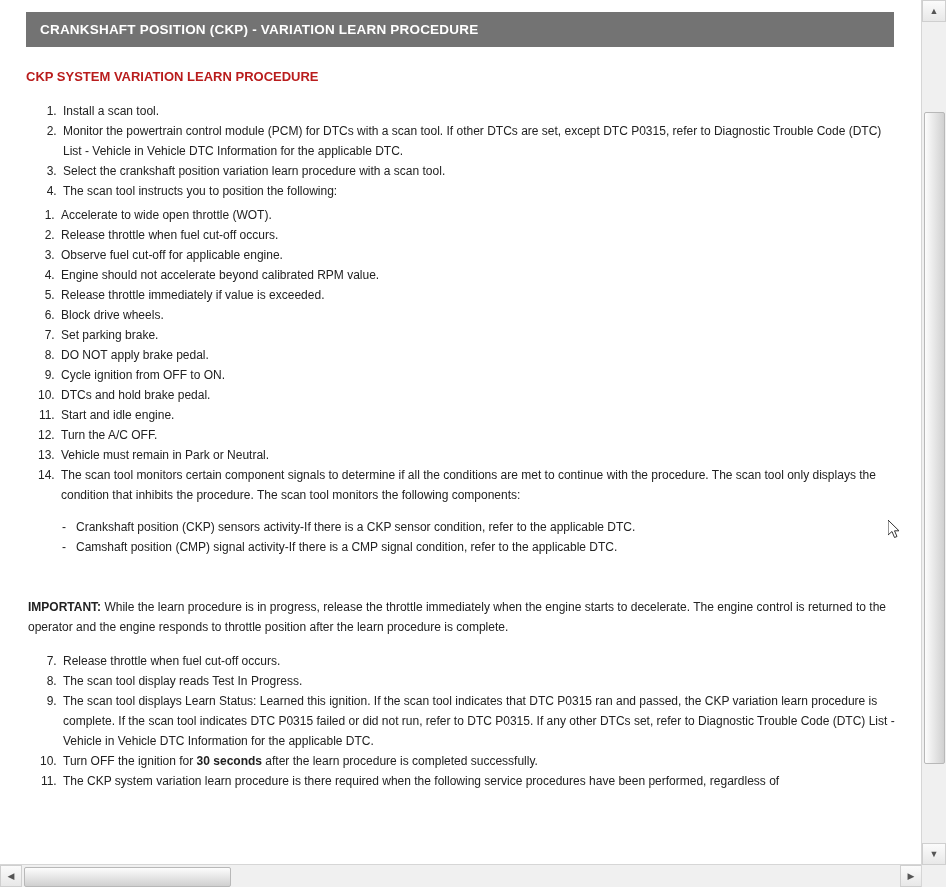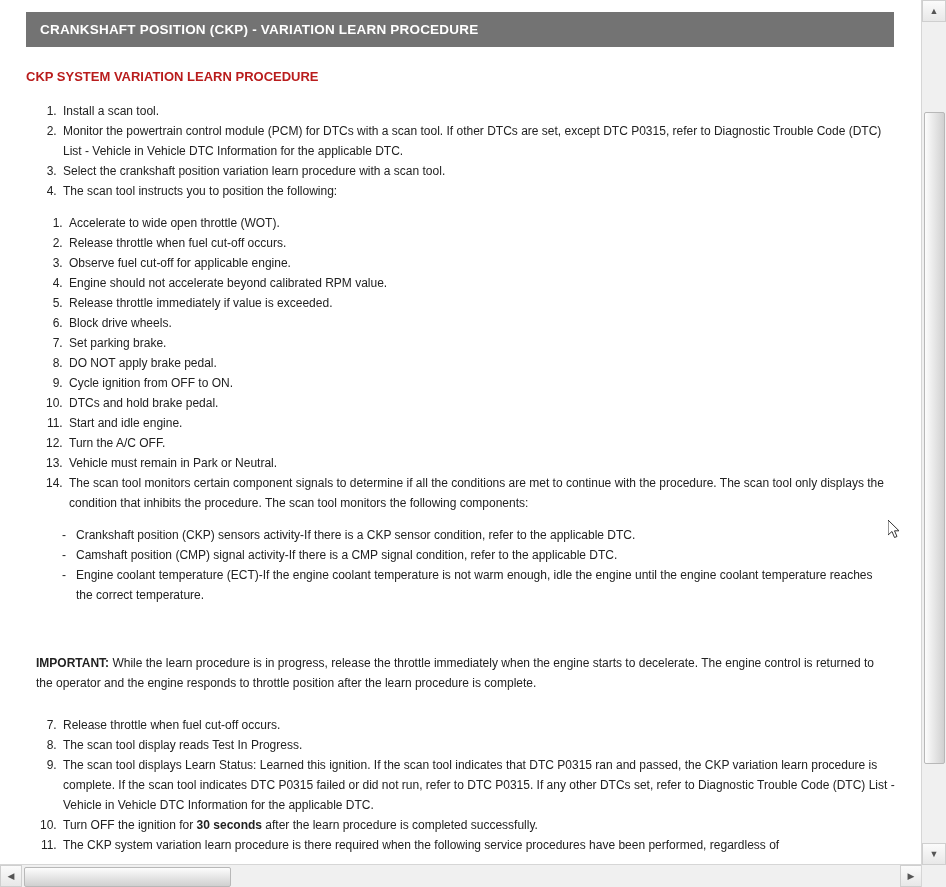--- a/index.html
+++ b/index.html
@@ -63,21 +63,21 @@
     list-style-type: decimal;
     margin: 0;
     padding-left: 34px;
   }
   ol.lvl1 > li {
     margin: 0;
     padding: 0 0 0 3px;
   }
   ol.lvl2 {
     list-style-type: decimal;
-    margin: 12px;
+    margin: 4px;
     padding-left: 28px;
   }
   ol.lvl2 > li {
     margin: 0;
     padding: 0 0 0 3px;
   }
   ul.dash {
     list-style: none;
     margin: 12px;
     padding-left: 22px;
@@ -86,21 +86,21 @@
     position: relative;
     padding-left: 16px;
   }
   ul.dash > li:before {
     content: "-";
     position: absolute;
     left: 2px;
     top: 0;
   }
   .para {
-    margin: 8px;
+    margin: 0;
     padding: 0;
   }
   .note {
     padding-left: 2px;
   }
   .b { font-weight: bold; }
 
   
   .vscroll {
     position: absolute;
@@ -231,21 +231,20 @@
         <li>DTCs and hold brake pedal.</li>
         <li>Start and idle engine.</li>
         <li>Turn the A/C OFF.</li>
         <li>Vehicle must remain in Park or Neutral.</li>
         <li>The scan tool monitors certain component signals to determine if all the conditions are met to continue with the procedure. The scan tool only displays the condition that inhibits the procedure. The scan tool monitors the following components:</li>
       </ol>
 
       <ul class="dash">
         <li>Crankshaft position (CKP) sensors activity-If there is a CKP sensor condition, refer to the applicable DTC.</li>
         <li>Camshaft position (CMP) signal activity-If there is a CMP signal condition, refer to the applicable DTC.</li>
-        <li>Engine coolant temperature (ECT)-If the engine coolant temperature is not warm enough, idle the engine until the engine coolant temperature reaches the correct temperature.</li>
       </ul>
 
       <div class="spacer-sm"></div>
 
 
       <div class="spacer-sm"></div>
 
       <p class="para note"><span class="b">IMPORTANT:</span><span> While the learn procedure is in progress, release the throttle immediately when the engine starts to decelerate. The engine control is returned to the operator and the engine responds to throttle position after the learn procedure is complete.</span></p>
 
       <div class="spacer-sm"></div>

